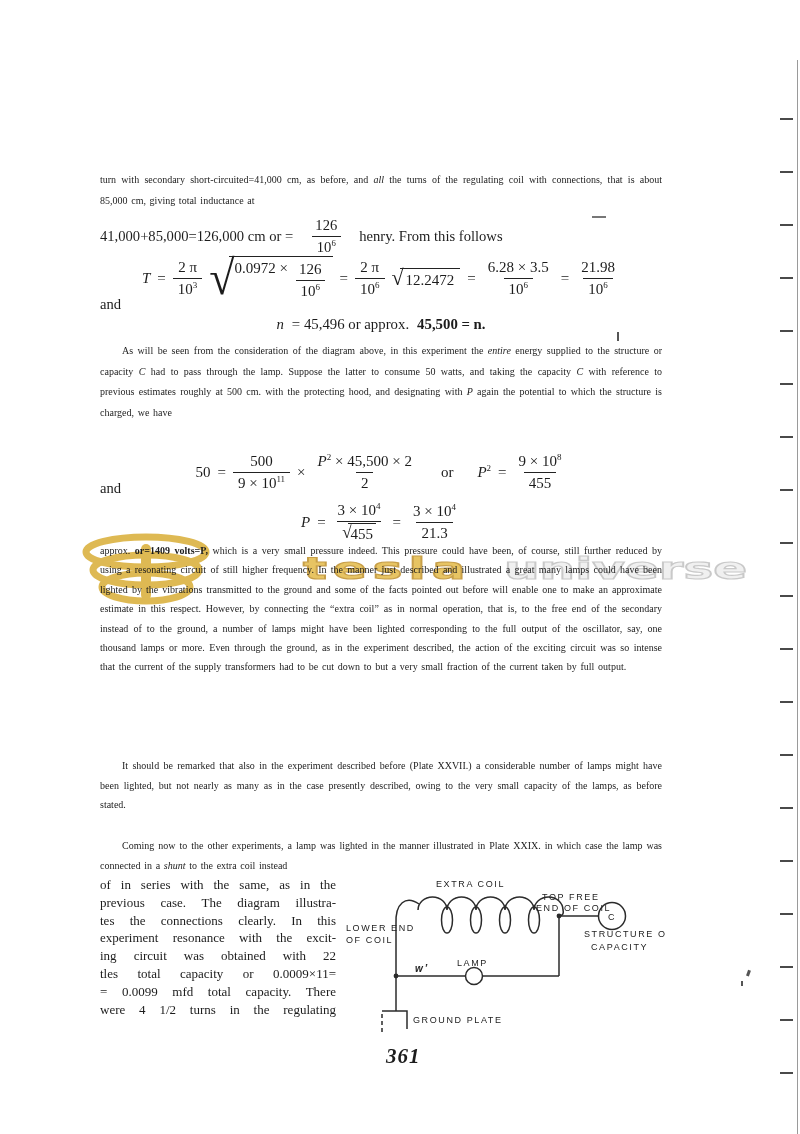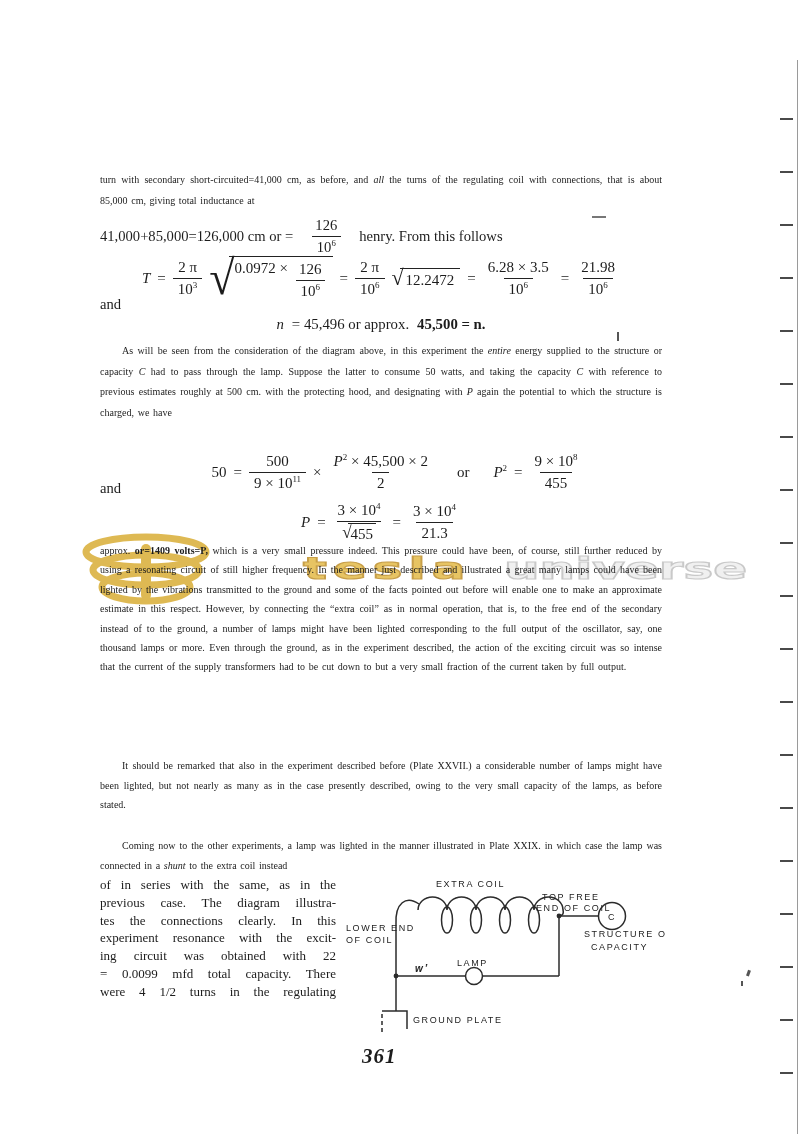--- a/index.html
+++ b/index.html
@@ -61,21 +61,21 @@
   .speck{position:absolute;background:#555;z-index:3;}
 
   
   #diagram{position:absolute;left:336px;top:870px;z-index:2;}
   #diagram text{
     font-family:"Liberation Sans",sans-serif;font-size:9px;letter-spacing:1.6px;fill:#222;
   }
   #diagram .wire{stroke:#2b2b2b;stroke-width:1.5;fill:none;}
   #diagram .dashed{stroke-dasharray:4 3;}
 
-  #page-num{font-size:21px;font-style:italic;font-weight:600;letter-spacing:1px;}
+  #page-num{font-size:21px;font-style:italic;font-weight:600;letter-spacing:1px;margin-left:24px;}
 </style>
 </head>
 <body>
 
 <div id="wm-layer">
   <svg id="wm-logo" width="152" height="102" viewBox="0 0 152 102">
     <g fill="none" stroke="#dcb445" stroke-width="7" stroke-linecap="round">
       <ellipse cx="76" cy="34" rx="60" ry="15"></ellipse>
       <ellipse cx="76" cy="52" rx="53" ry="15"></ellipse>
       <ellipse cx="76" cy="69" rx="44" ry="14"></ellipse>
@@ -140,21 +140,21 @@
 <div class="sec" style="left:100px;top:296px;font-size:14.6px;">and</div>
 
 <div class="sec frow" style="left:100px;top:316px;gap:8px;font-size:14.8px;">
   <span class="v">n</span>
   <span>= 45,496  or  approx.</span>
   <span class="seg-b">45,500 = n.</span>
 </div>
 
 <div class="sec para indent" style="left:100px;top:341px;"><span>As will be seen from the consideration of the diagram above, in this experiment the </span><span class="seg-i">entire</span><span> energy supplied to the structure or capacity </span><span class="seg-i">C</span><span> had to pass through the lamp. Suppose the latter to consume 50 watts, and taking the capacity </span><span class="seg-i">C</span><span> with reference to previous estimates roughly at 500 cm. with the protecting hood, and designating with </span><span class="seg-i">P</span><span> again the potential to which the structure is charged, we have</span></div>
 
-<div class="sec frow" style="left:116px;top:446px;height:52px;">
+<div class="sec frow" style="left:100px;top:446px;height:52px;">
   <span>50</span>
   <span>=</span>
   <span class="frac">
     <span class="num">500</span>
     <span class="den"><span>9 × 10</span><sup>11</sup></span>
   </span>
   <span>×</span>
   <span class="frac">
     <span class="num"><span class="v">P</span><sup>2</sup><span> × 45,500 × 2</span></span>
     <span class="den"><span>2</span></span>
@@ -198,20 +198,21 @@
 <div class="sec para indent" style="left:100px;top:756px;line-height:19.6px;"><span>It should be remarked that also in the experiment described before (Plate XXVII.) a considerable number of lamps might have been lighted, but not nearly as many as in the case presently described, owing to the very small capacity of the lamps, as before stated.</span></div>
 
 <div class="sec para indent" style="left:100px;top:836px;line-height:19.6px;"><span>Coming now to the other experiments, a lamp was lighted in the manner illustrated in Plate XXIX. in which case the lamp was connected in a </span><span class="seg-i">shunt</span><span> to the extra coil instead</span></div>
 
 <div class="sec colwrap" style="left:100px;top:876px;">
     <div class="colline">of in series with the same, as in the</div>
     <div class="colline">previous case. The diagram illustra-</div>
     <div class="colline">tes the connections clearly. In this</div>
     <div class="colline">experiment resonance with the excit-</div>
     <div class="colline">ing circuit was obtained with 22</div>
+    <div class="colline">tles  total capacity or  0.0009×11=</div>
     <div class="colline">= 0.0099 mfd total capacity. There</div>
     <div class="colline">were 4 1/2 turns in the  regulating</div>
   </div>
 
 <svg id="diagram" width="330" height="170" viewBox="0 0 330 170">
 
   <path class="wire" d="M 60 106 L 60 54 C 59 33 70 25 83 34"></path>
 
   <path class="wire" d="M 82 40 a 14.5 13 0 0 1 29 0 a 14.5 13 0 0 1 29 0 a 14.5 13 0 0 1 29 0 a 14.5 13 0 0 1 29 0 a 14.5 13 0 0 1 29 0 C 228 44 226 46 223 46"></path>
 

